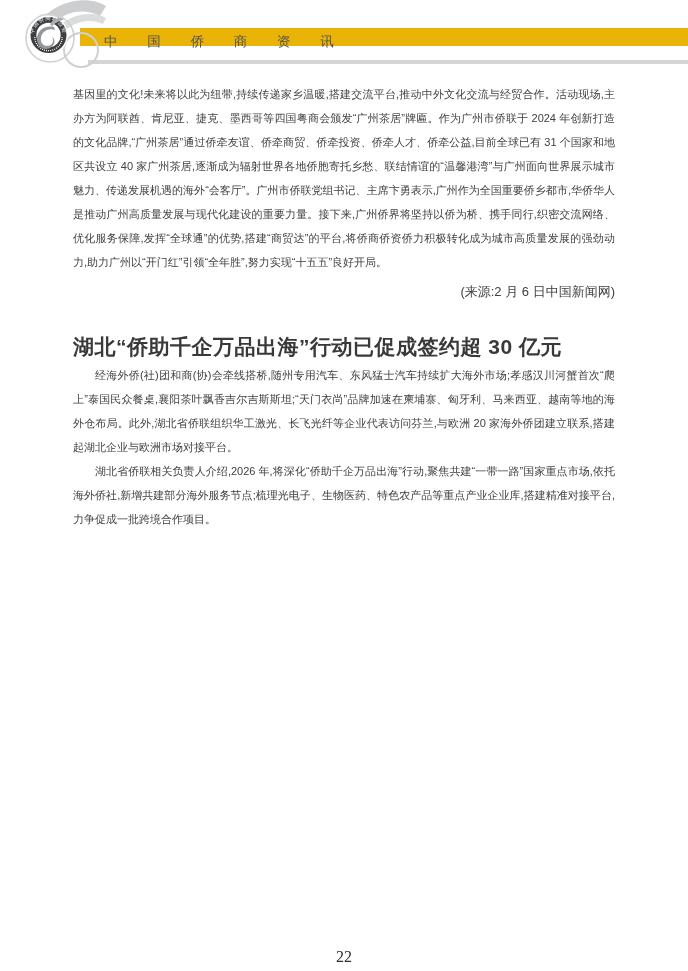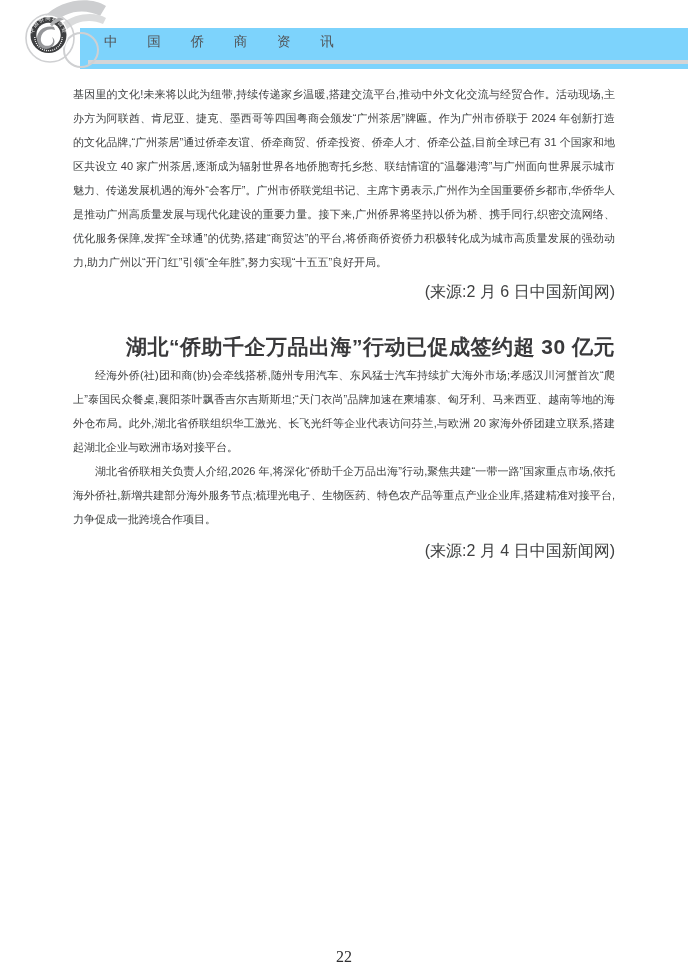--- a/index.html
+++ b/index.html
@@ -4,47 +4,47 @@
 <style>
   html,body { margin:0; padding:0; background:#ffffff; }
   .page {
     position:relative; width:688px; height:971px; margin:0 auto;
     background:#ffffff; overflow:hidden;
     font-family:"Liberation Sans","DejaVu Sans",sans-serif;
     color:#3f4041;
   }
   
   .masthead-bar {
-    position:absolute; top:28px; left:80px; right:0; height:41px;
-    background:#7dd3fc;
+    position:absolute; top:28px; left:80px; right:0; height:18px;
+    background:#eab308;
   }
   .masthead-title {
     position:absolute; left:24px; top:0; line-height:27px;
     font-size:13.5px; letter-spacing:13px; white-space:pre;
     color:#505153;
   }
   .masthead-rule {
     position:absolute; top:60px; left:88px; right:0; height:4px;
     background:#d4d5d7;
   }
   .logo { position:absolute; left:13px; top:0; width:112px; height:112px; }
   
   .content { position:absolute; top:82px; left:73px; right:73px; }
   .body-text {
     margin:0; font-size:11px; line-height:24px; text-align:justify;
     color:#3f4041;
   }
   .indent { text-indent:2em; }
   .source {
-    margin:6px 0 0 0; font-size:16px; line-height:24px;
+    margin:6px 0 0 0; font-size:13px; line-height:24px;
     text-align:right; color:#3f4041;
   }
   .article-title {
     margin:27px 0 0 0; font-size:21px; line-height:32px; font-weight:bold;
-    text-align:right; letter-spacing:0.5px; color:#39393b;
+    text-align:left; letter-spacing:0.5px; color:#39393b;
   }
   .first-after-title { margin-top:14px; }
   .source-last { margin-top:8px; }
   
   .page-number {
     position:absolute; top:916px; left:0; right:0; text-align:center;
     font-family:"Liberation Serif","DejaVu Serif",serif;
     font-size:16px; color:#2f2f31;margin-top:32px;
   }
 </style>
@@ -93,17 +93,16 @@
     <p class="source">(来源:2 月 6 日中国新闻网)</p>
 
     <h2 class="article-title">湖北“侨助千企万品出海”行动已促成签约超 30 亿元</h2>
 
 
 
     <p class="body-text indent">经海外侨(社)团和商(协)会牵线搭桥,随州专用汽车、东风猛士汽车持续扩大海外市场;孝感汉川河蟹首次“爬上”泰国民众餐桌,襄阳茶叶飘香吉尔吉斯斯坦;“天门衣尚”品牌加速在柬埔寨、匈牙利、马来西亚、越南等地的海外仓布局。此外,湖北省侨联组织华工激光、长飞光纤等企业代表访问芬兰,与欧洲 20 家海外侨团建立联系,搭建起湖北企业与欧洲市场对接平台。</p>
 
     <p class="body-text indent">湖北省侨联相关负责人介绍,2026 年,将深化“侨助千企万品出海”行动,聚焦共建“一带一路”国家重点市场,依托海外侨社,新增共建部分海外服务节点;梳理光电子、生物医药、特色农产品等重点产业企业库,搭建精准对接平台,力争促成一批跨境合作项目。</p>
 
-    <p class="source source-last">(来源:2 月 4 日中国新闻网)</p>
   </div>
 
   <div class="page-number">22</div>
 </div>
 
 </body></html>

